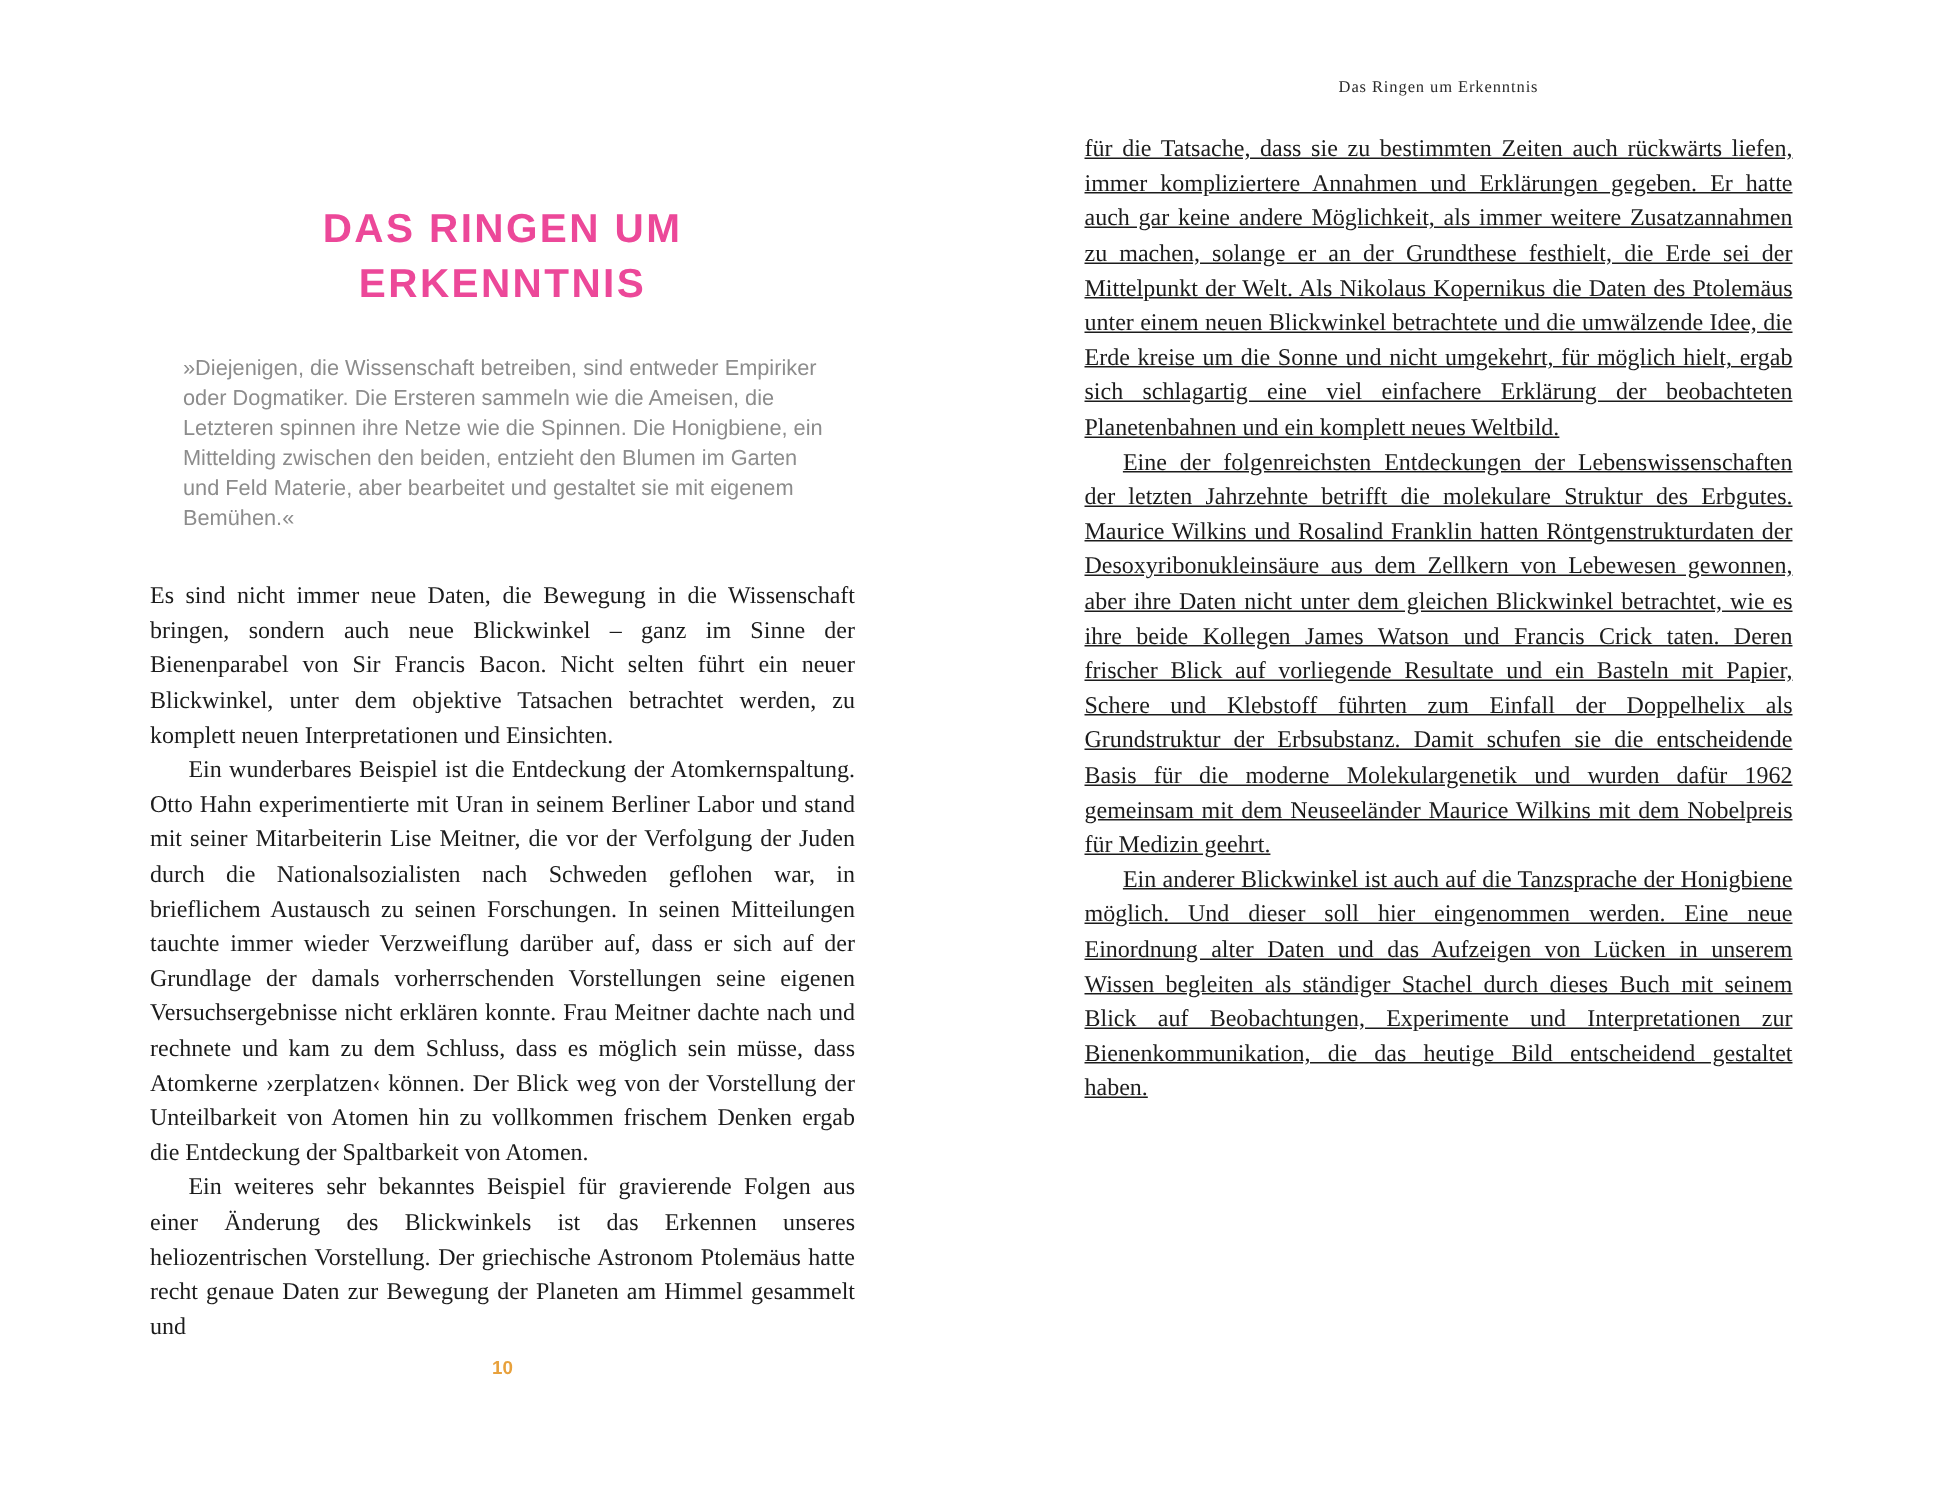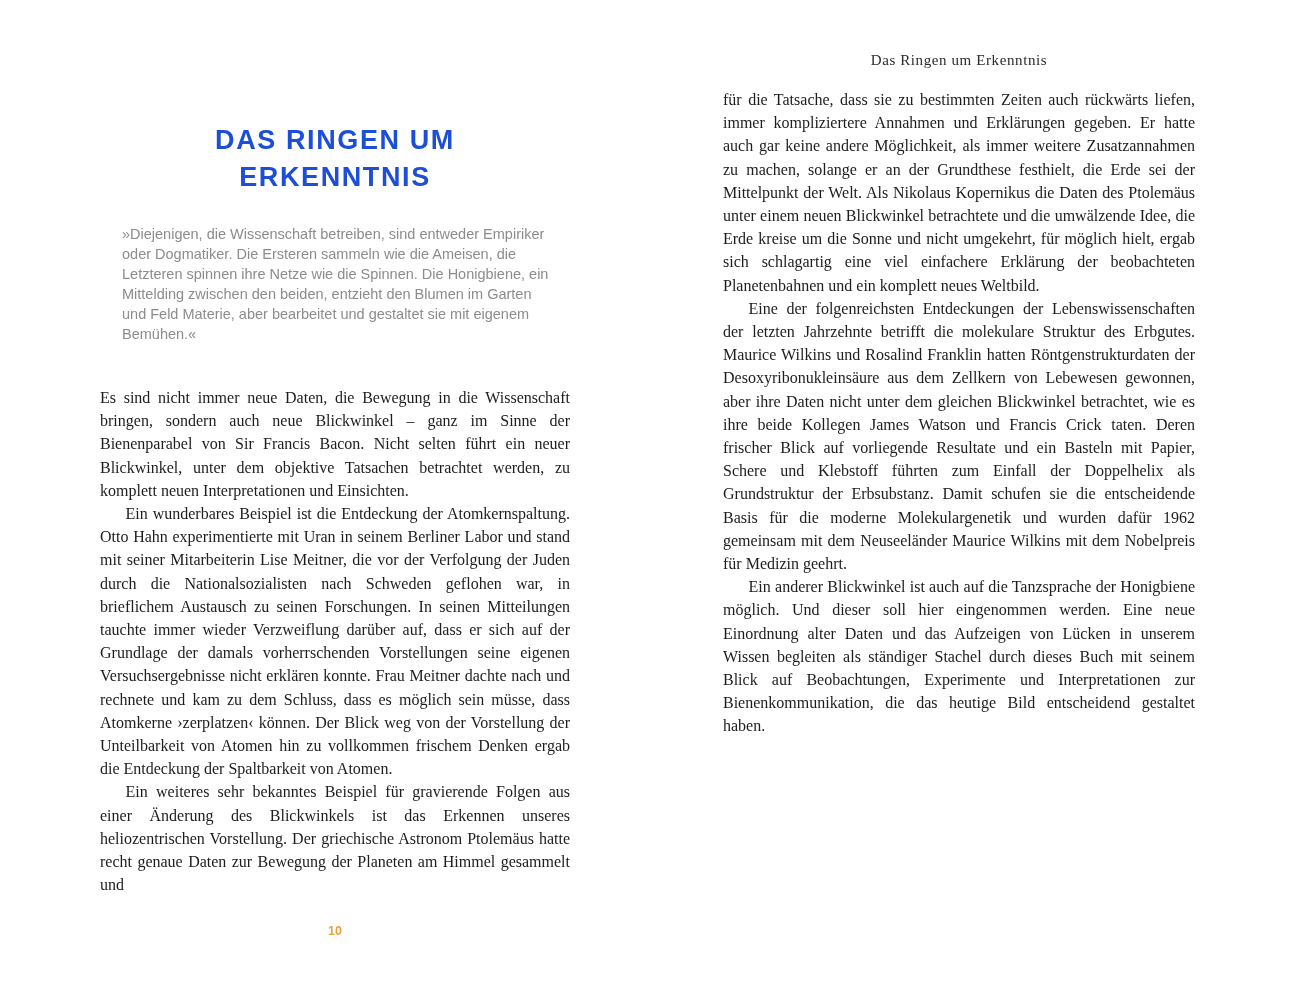--- a/index.html
+++ b/index.html
@@ -20,74 +20,74 @@
     width: 1295px;
     height: 1000px;
   }
   .running-head {
     position: absolute;
     top: 52px;
     left: 723px;
     width: 472px;
     text-align: center;
     font-family: "Liberation Serif", serif;
-    font-size: 15px;
+    font-size: 11px;
     letter-spacing: 0.6px;
     color: #2b2b2b;
   }
   .page {
     position: absolute;
     top: 0;
     height: 1000px;
   }
   .page.left  { left: 100px; width: 470px; }
-  .page.right { left: 723px; width: 472px; }
+  .page.right { left: 723px; width: 472px; text-decoration: underline; }
 
   .chapter-title {
-    margin: 4px;
+    margin: 16px;
     padding-top: 118px;
     text-align: center;
     font-family: "Liberation Sans", sans-serif;
     font-size: 27px;
     font-weight: 700;
     letter-spacing: 1.6px;
     line-height: 37px;
-    color: #1d4ed8;
+    color: #ec4899;
   }
   .epigraph {
     margin: 28px 14px 0 22px;
     font-family: "Liberation Sans", sans-serif;
     font-size: 14.5px;
     line-height: 20px;
     color: #8C8C8C;
   }
   .epigraph p { margin: 0; }
   .epigraph-attribution { margin-top: 2px; }
 
   .body-text {
-    margin-top: 42px;
+    margin-top: 30px;
     font-size: 16px;
     line-height: 23.2px;
     text-align: justify;
     hyphens: auto;
     -webkit-hyphens: auto;
   }
   .page.right .body-text {
     margin-top: 0;
     padding-top: 88px;
   }
   .para {
     margin: 0;
     text-indent: 1.6em;
   }
   .para.no-indent { text-indent: 0; }
 
   .page-number {
     position: absolute;
-    top: 924px;
+    top: 905px;
     left: 0;
     width: 100%;
     text-align: center;
     font-family: "Liberation Sans", sans-serif;
     font-size: 12.5px;
     font-weight: 700;
     color: #E8A13C;
   }
 </style>
 </head>

